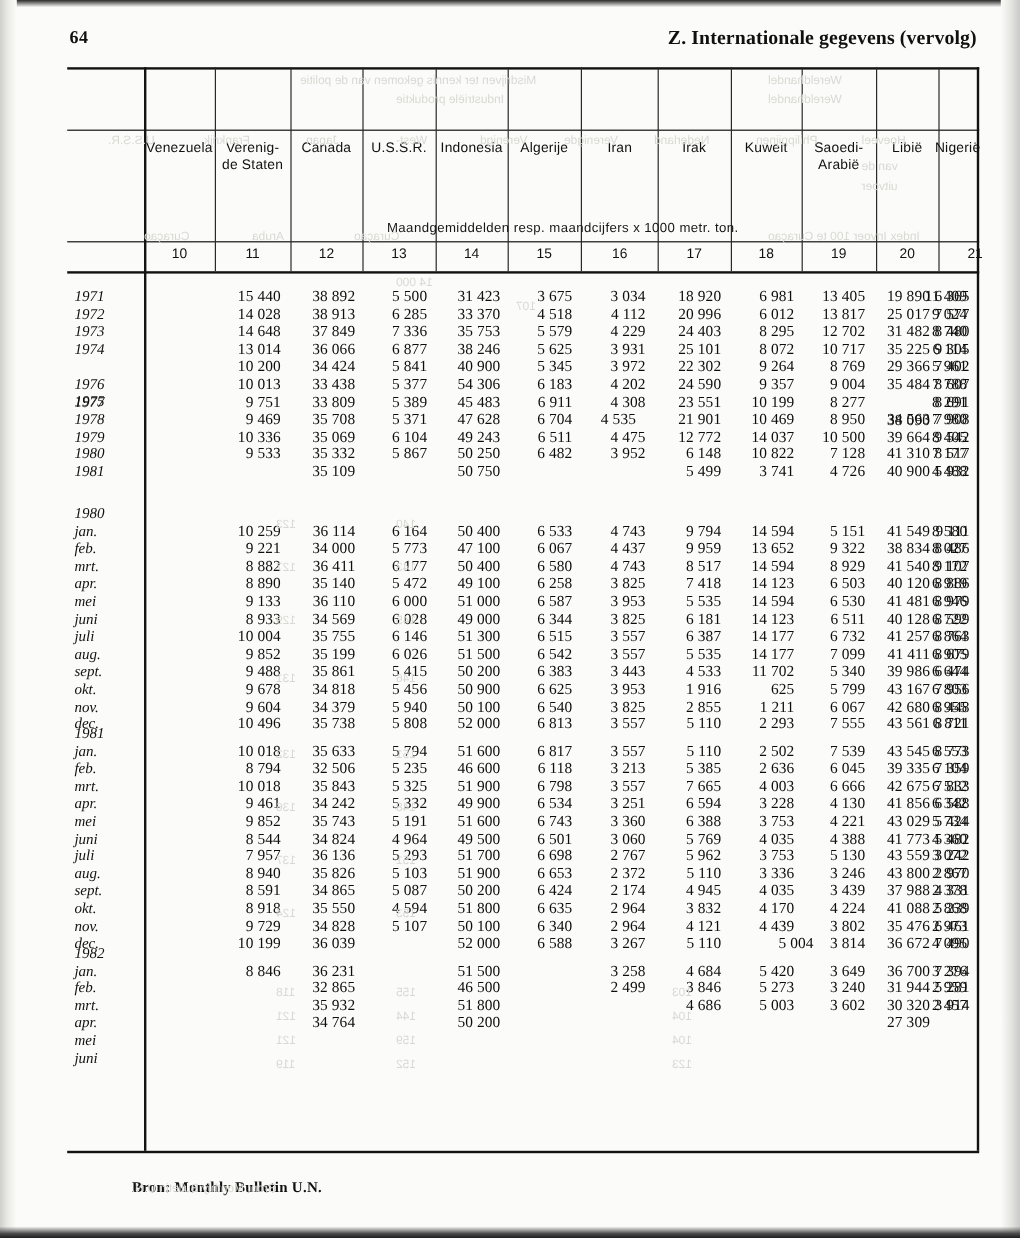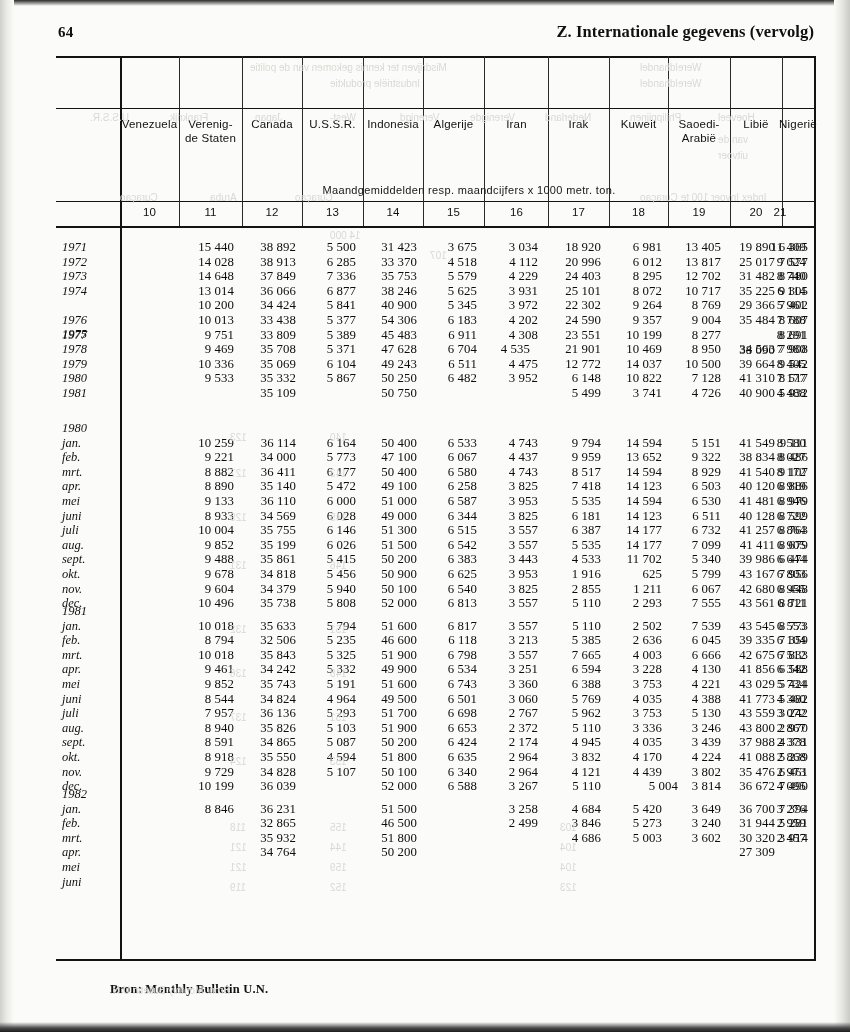--- a/index.html
+++ b/index.html
@@ -266,21 +266,21 @@
         <div class="colnum" style="left: 119px; width: 71px;">11</div>
         <div class="colnum" style="left: 182px; width: 68px;">12</div>
         <div class="colnum" style="left: 242px; width: 69px;">13</div>
         <div class="colnum" style="left: 303px; width: 68px;">14</div>
         <div class="colnum" style="left: 363px; width: 69px;">15</div>
         <div class="colnum" style="left: 424.5px; width: 72px;">16</div>
         <div class="colnum" style="left: 488px; width: 69px;">17</div>
         <div class="colnum" style="left: 549px; width: 67px;">18</div>
         <div class="colnum" style="left: 608px; width: 70px;">19</div>
         <div class="colnum" style="left: 670px; width: 60px;">20</div>
-        <div class="colnum" style="left: 704px; width: 40px;">21</div>
+        <div class="colnum" style="left: 723px; width: 40px; text-align: right;">21</div>
       </div>
     <div id="body-host">
         <div class="rowlabel" style="top: 184px;">1971</div>
         <div class="cell" style="top: 184px; left: 108px; width: 70px;">15 440</div>
         <div class="cell" style="top: 184px; left: 170px; width: 70px;">38 892</div>
         <div class="cell" style="top: 184px; left: 230px; width: 70px;">5 500</div>
         <div class="cell" style="top: 184px; left: 291px; width: 70px;">31 423</div>
         <div class="cell" style="top: 184px; left: 351px; width: 70px;">3 675</div>
         <div class="cell" style="top: 184px; left: 412px; width: 70px;">3 034</div>
         <div class="cell" style="top: 184px; left: 475px; width: 70px;">18 920</div>

